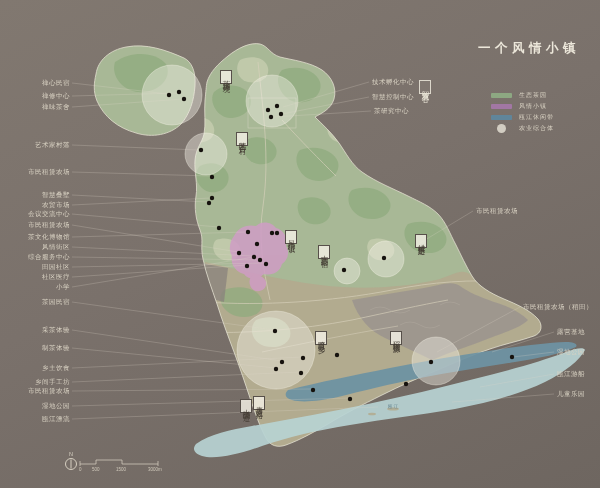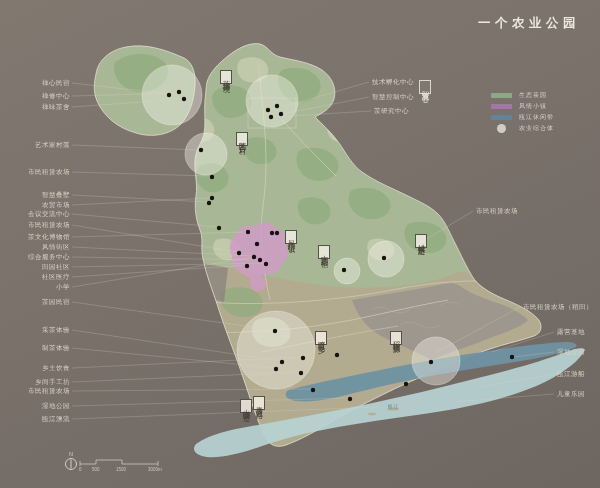--- a/index.html
+++ b/index.html
@@ -189,21 +189,21 @@
       <line x1="158" y1="461" x2="158" y2="466"></line>
     </g>
     <g id="scale-labels" font-size="4.5" fill="#cfc8ba">
         <text x="79" y="470.5">0</text>
         <text x="92" y="470.5">500</text>
         <text x="116" y="470.5">1500</text>
         <text x="148" y="470.5">3000m</text>
       </g>
   </svg>
 
-  <div class="title" style="left:478px;top:15px">一个农业公园</div>
+  <div class="title" style="left:478px;top:40px">一个风情小镇</div>
 
   <div class="legend" id="legend">
       <div class="lrow">
         <div class="lswatch" style="background: rgb(143, 174, 133);"></div>
         <div class="ltext">生态茶园</div>
       </div>
       <div class="lrow">
         <div class="lswatch" style="background: rgb(166, 120, 171);"></div>
         <div class="ltext">风情小镇</div>
       </div>

